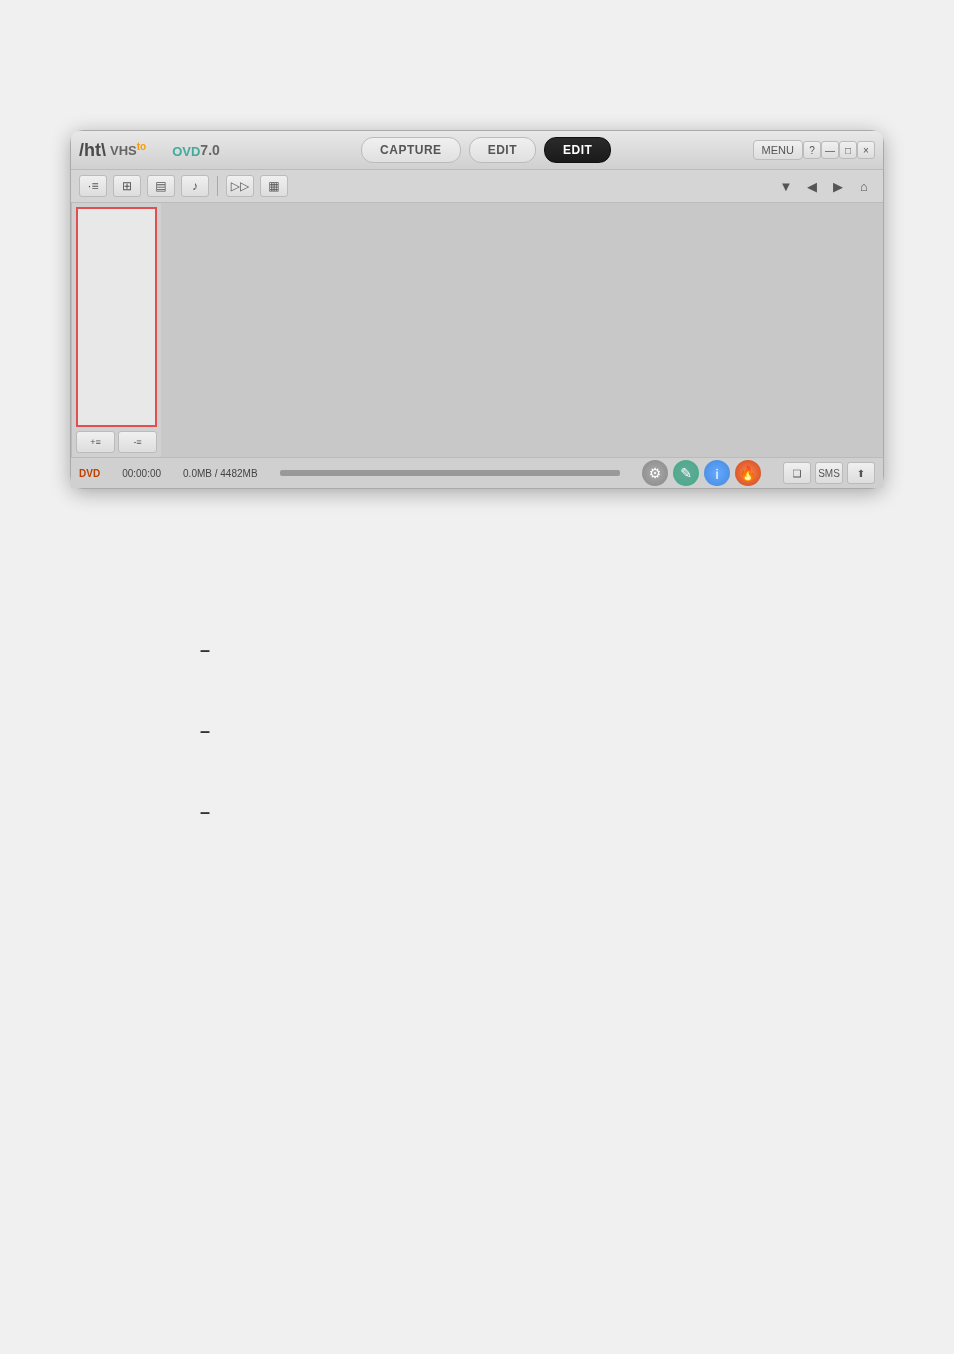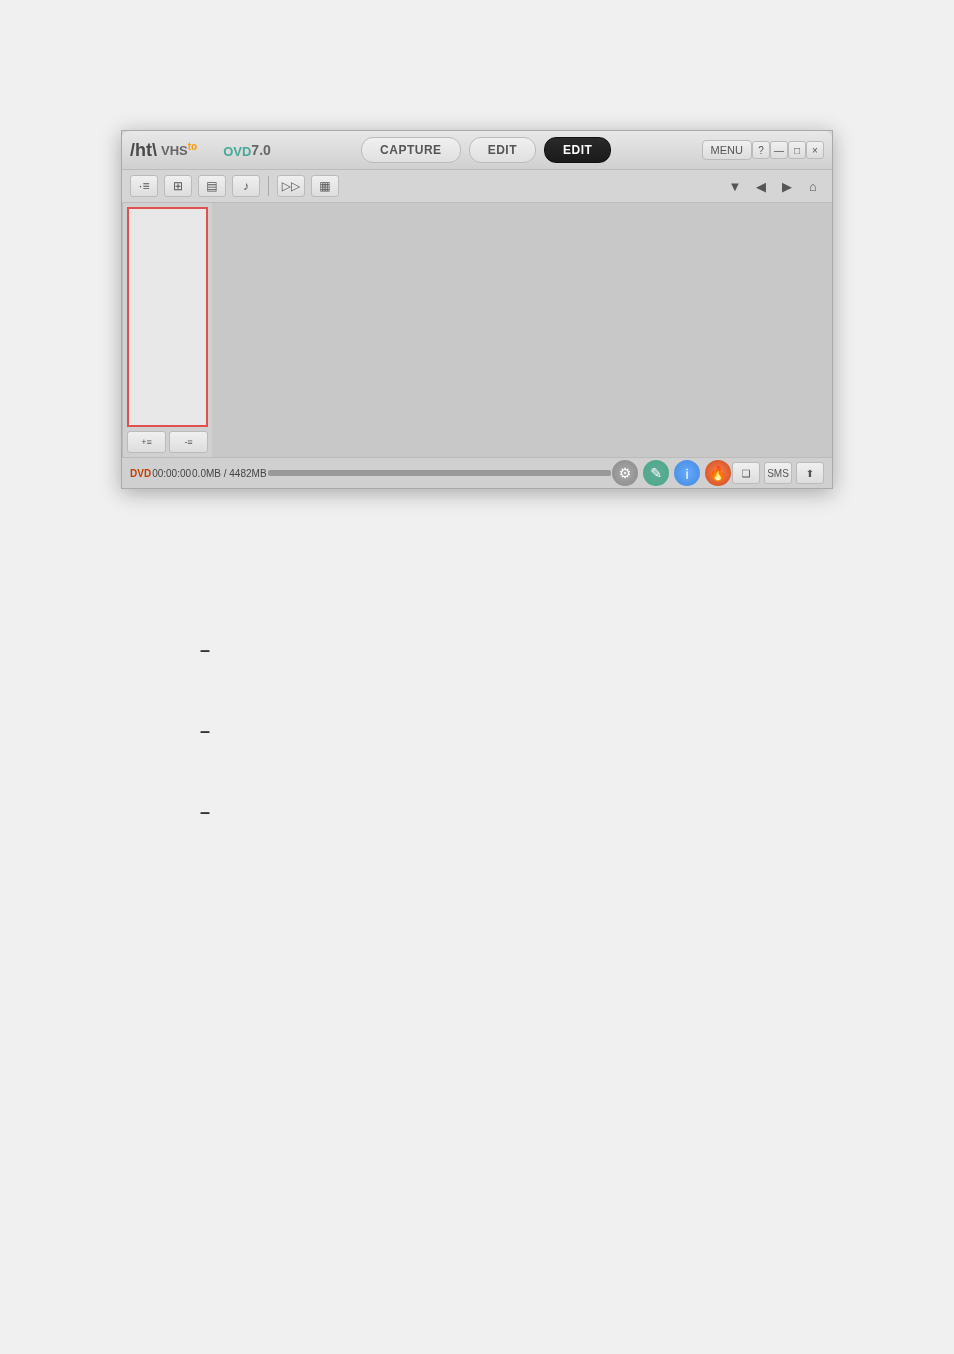--- a/index.html
+++ b/index.html
@@ -8,23 +8,23 @@
       font-family: Arial, sans-serif;
       width: 954px;
       min-height: 1354px;
       display: flex;
       align-items: flex-start;
       justify-content: center;
       padding-top: 130px;
     }
 
     .app-window {
-      width: 712px;
+      width: 814px;
       background: #d8d8d8;
-      border-radius: 0;
+      border-radius: 13px;
       border: 1px solid #aaa;
       box-shadow: 0 4px 20px rgba(0,0,0,0.3);
       overflow: visible;
     }
 
     
     .title-bar {
       display: flex;
       align-items: center;
       background: linear-gradient(to bottom, #e8e8e8, #d0d0d0);
@@ -235,21 +235,21 @@
       color: #555;
     }
 
     
     .status-bar {
       display: flex;
       align-items: center;
       background: #d0d0d0;
       padding: 2px 8px;
       border-top: 1px solid #bbb;
-      gap: 1px;
+      gap: 22px;
     }
 
     .status-label {
       font-size: 10px;
       font-weight: bold;
       color: #c04000;
     }
 
     .status-time {
       font-size: 10px;

